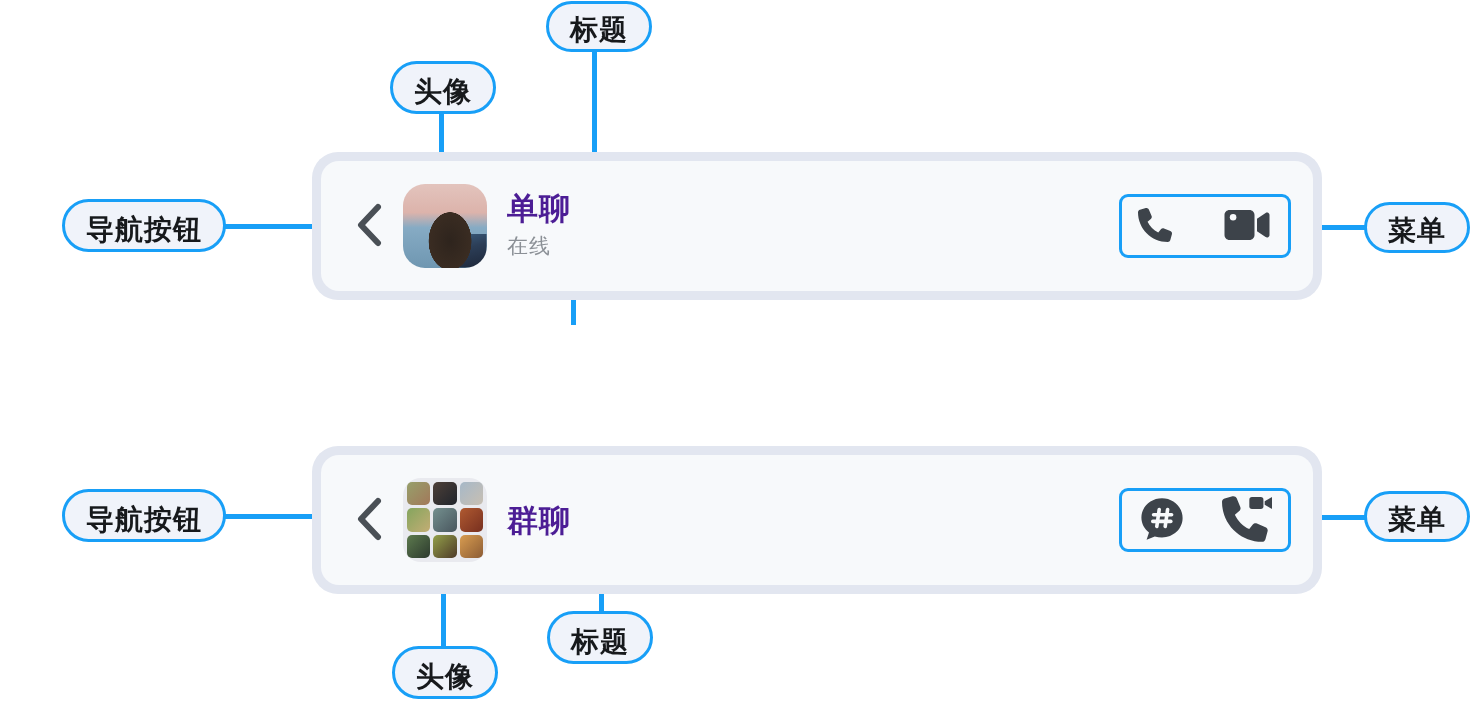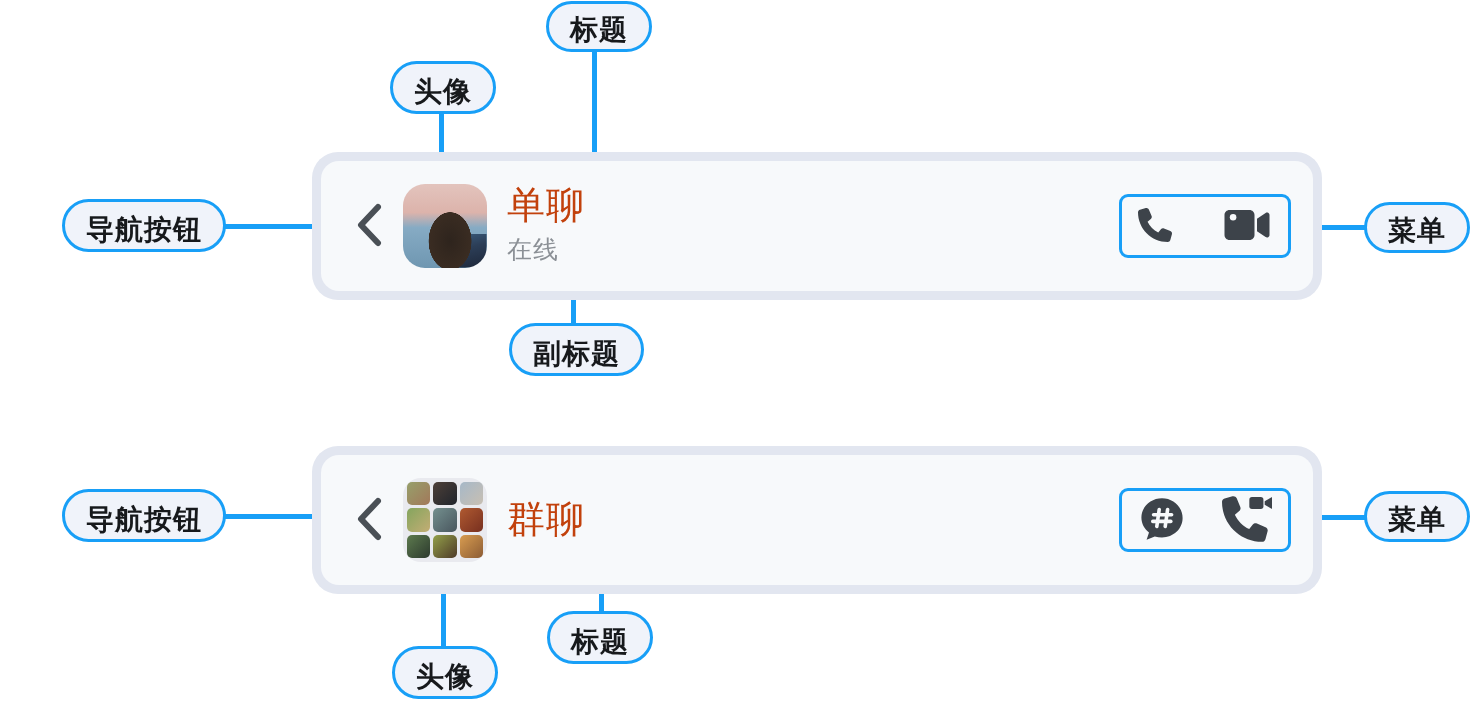--- a/index.html
+++ b/index.html
@@ -42,22 +42,22 @@
   .c2{background:linear-gradient(135deg,#4d4038,#20242c);}
   .c3{background:linear-gradient(135deg,#a6b8c8,#c8bfb2);}
   .c4{background:linear-gradient(135deg,#84a55e,#c3ad74);}
   .c5{background:linear-gradient(135deg,#74908f,#49565e);}
   .c6{background:linear-gradient(135deg,#b05a31,#772f1f);}
   .c7{background:linear-gradient(135deg,#5d7a4e,#2c3a2e);}
   .c8{background:linear-gradient(135deg,#93a04a,#4e3a28);}
   .c9{background:linear-gradient(135deg,#d89c50,#8c5c34);}
 
   .titles { margin-left:20px; display:flex; flex-direction:column; justify-content:center; }
-  .chat-title { font-size:38px; font-weight:400; color:#c2410c; line-height:1.05; letter-spacing:1px; }
-  .chat-subtitle { font-size:25px; font-weight:400; color:#8b9096; margin-top:7px; letter-spacing:1px; }
+  .chat-title { font-size:31px; font-weight:700; color:#4c1d95; line-height:1.05; letter-spacing:1px; }
+  .chat-subtitle { font-size:21px; font-weight:400; color:#8b9096; margin-top:7px; letter-spacing:1px; }
 
   .menu-group {
     margin-left:auto; width:172px; height:64px; flex:0 0 auto;
     border:3px solid #189ff7; border-radius:9px;
     display:flex; align-items:center; justify-content:space-between; padding:0 16px;
   }
   .icon-btn { background:none; border:none; cursor:pointer; display:flex; align-items:center; justify-content:center; }
 
   
   .pill {
@@ -102,23 +102,20 @@
     <span>导航按钮</span>
   </div>
   <div class="pill" style="left:390px; top:61px;">
     <span>头像</span>
   </div>
   <div class="pill" style="left:546px; top:1px; height:51px;">
     <span>标题</span>
   </div>
   <div class="pill" style="left:1364px; top:202px; height:51px;">
     <span>菜单</span>
-  </div>
-  <div class="pill" style="left:509px; top:323px;">
-    <span>副标题</span>
   </div>
   <div class="pill" style="left:62px; top:489px;">
     <span>导航按钮</span>
   </div>
   <div class="pill" style="left:1364px; top:491px; height:51px;">
     <span>菜单</span>
   </div>
   <div class="pill" style="left:547px; top:611px;">
     <span>标题</span>
   </div>

